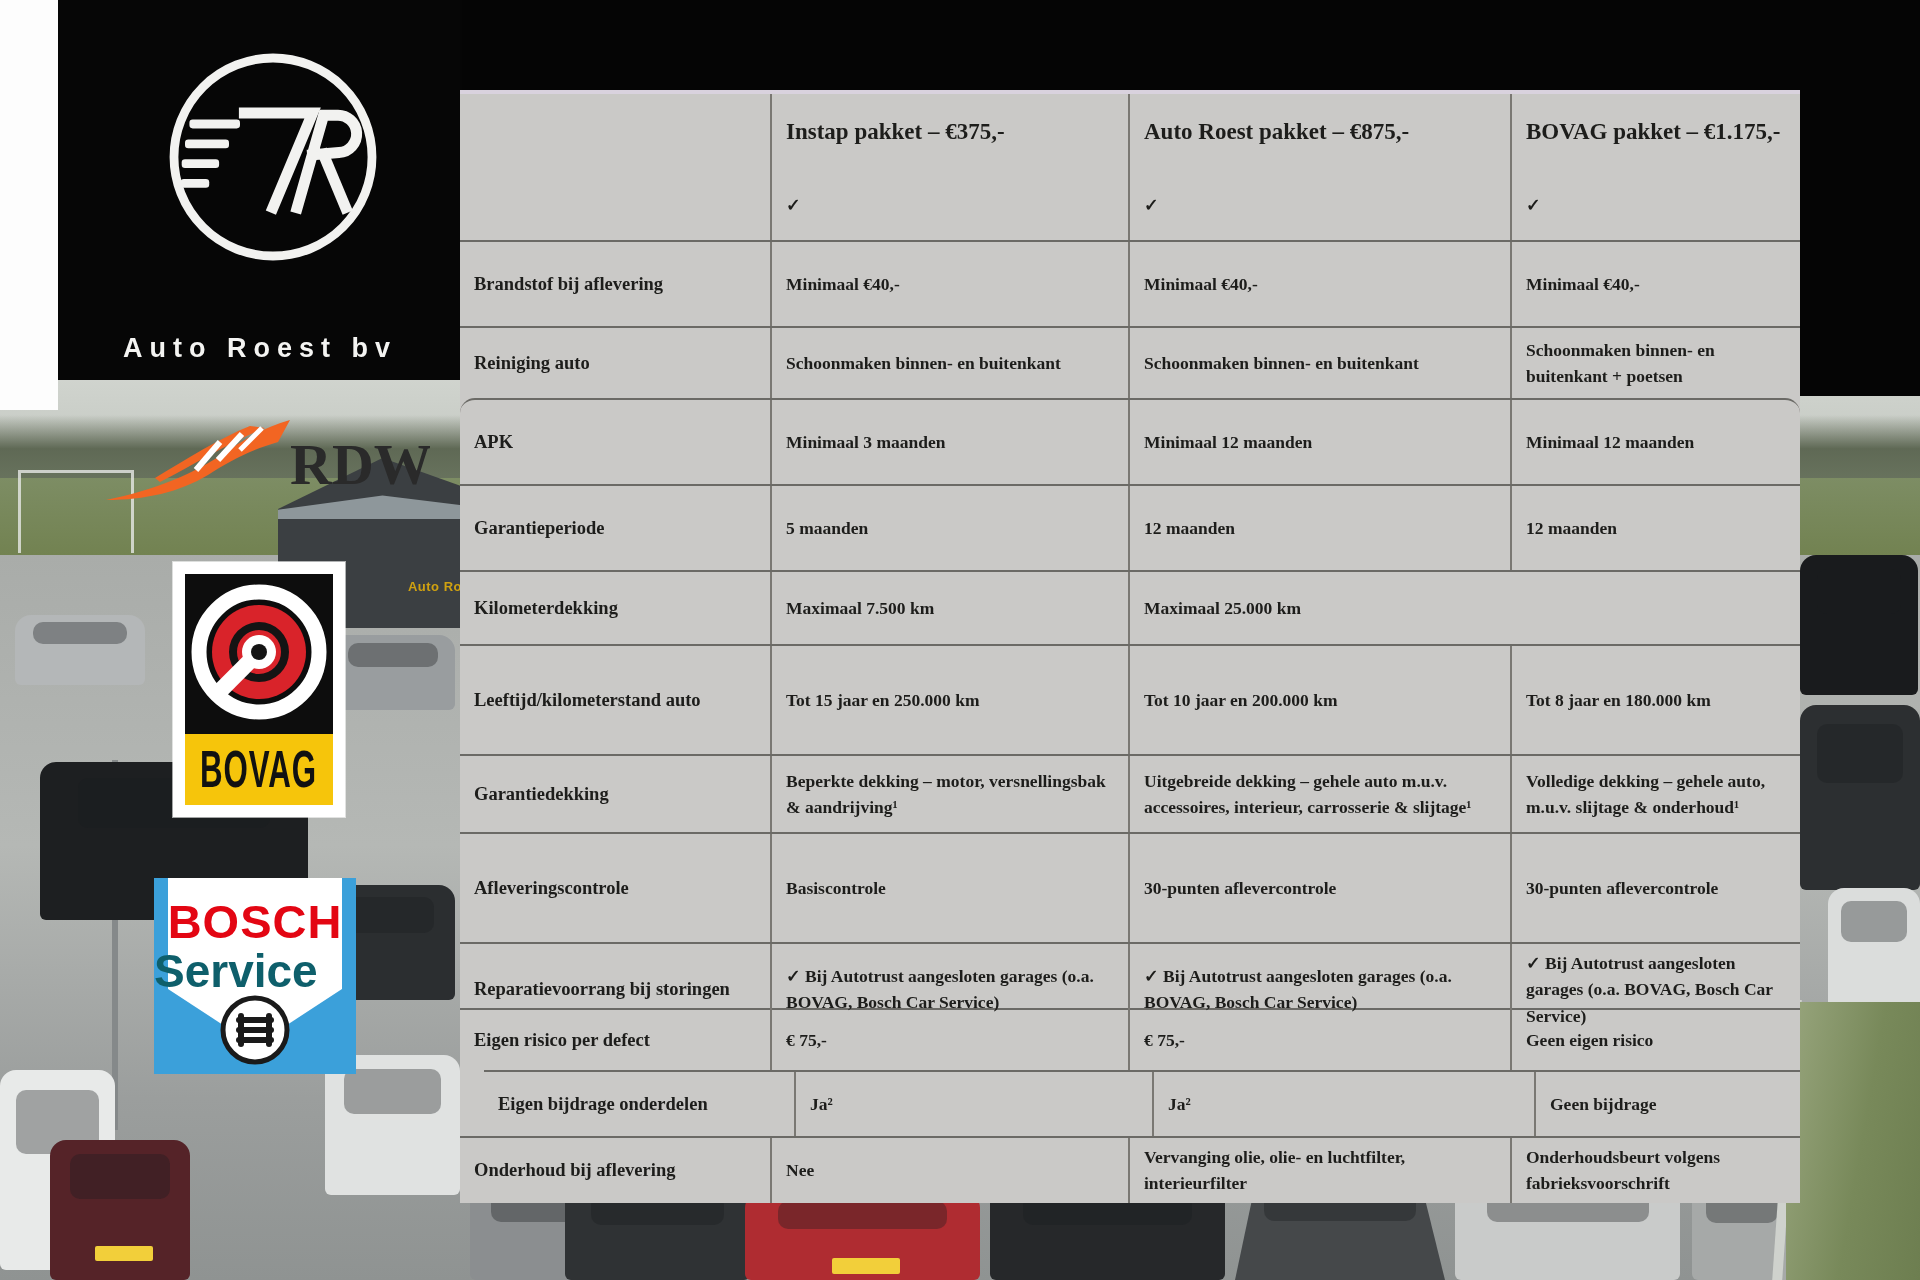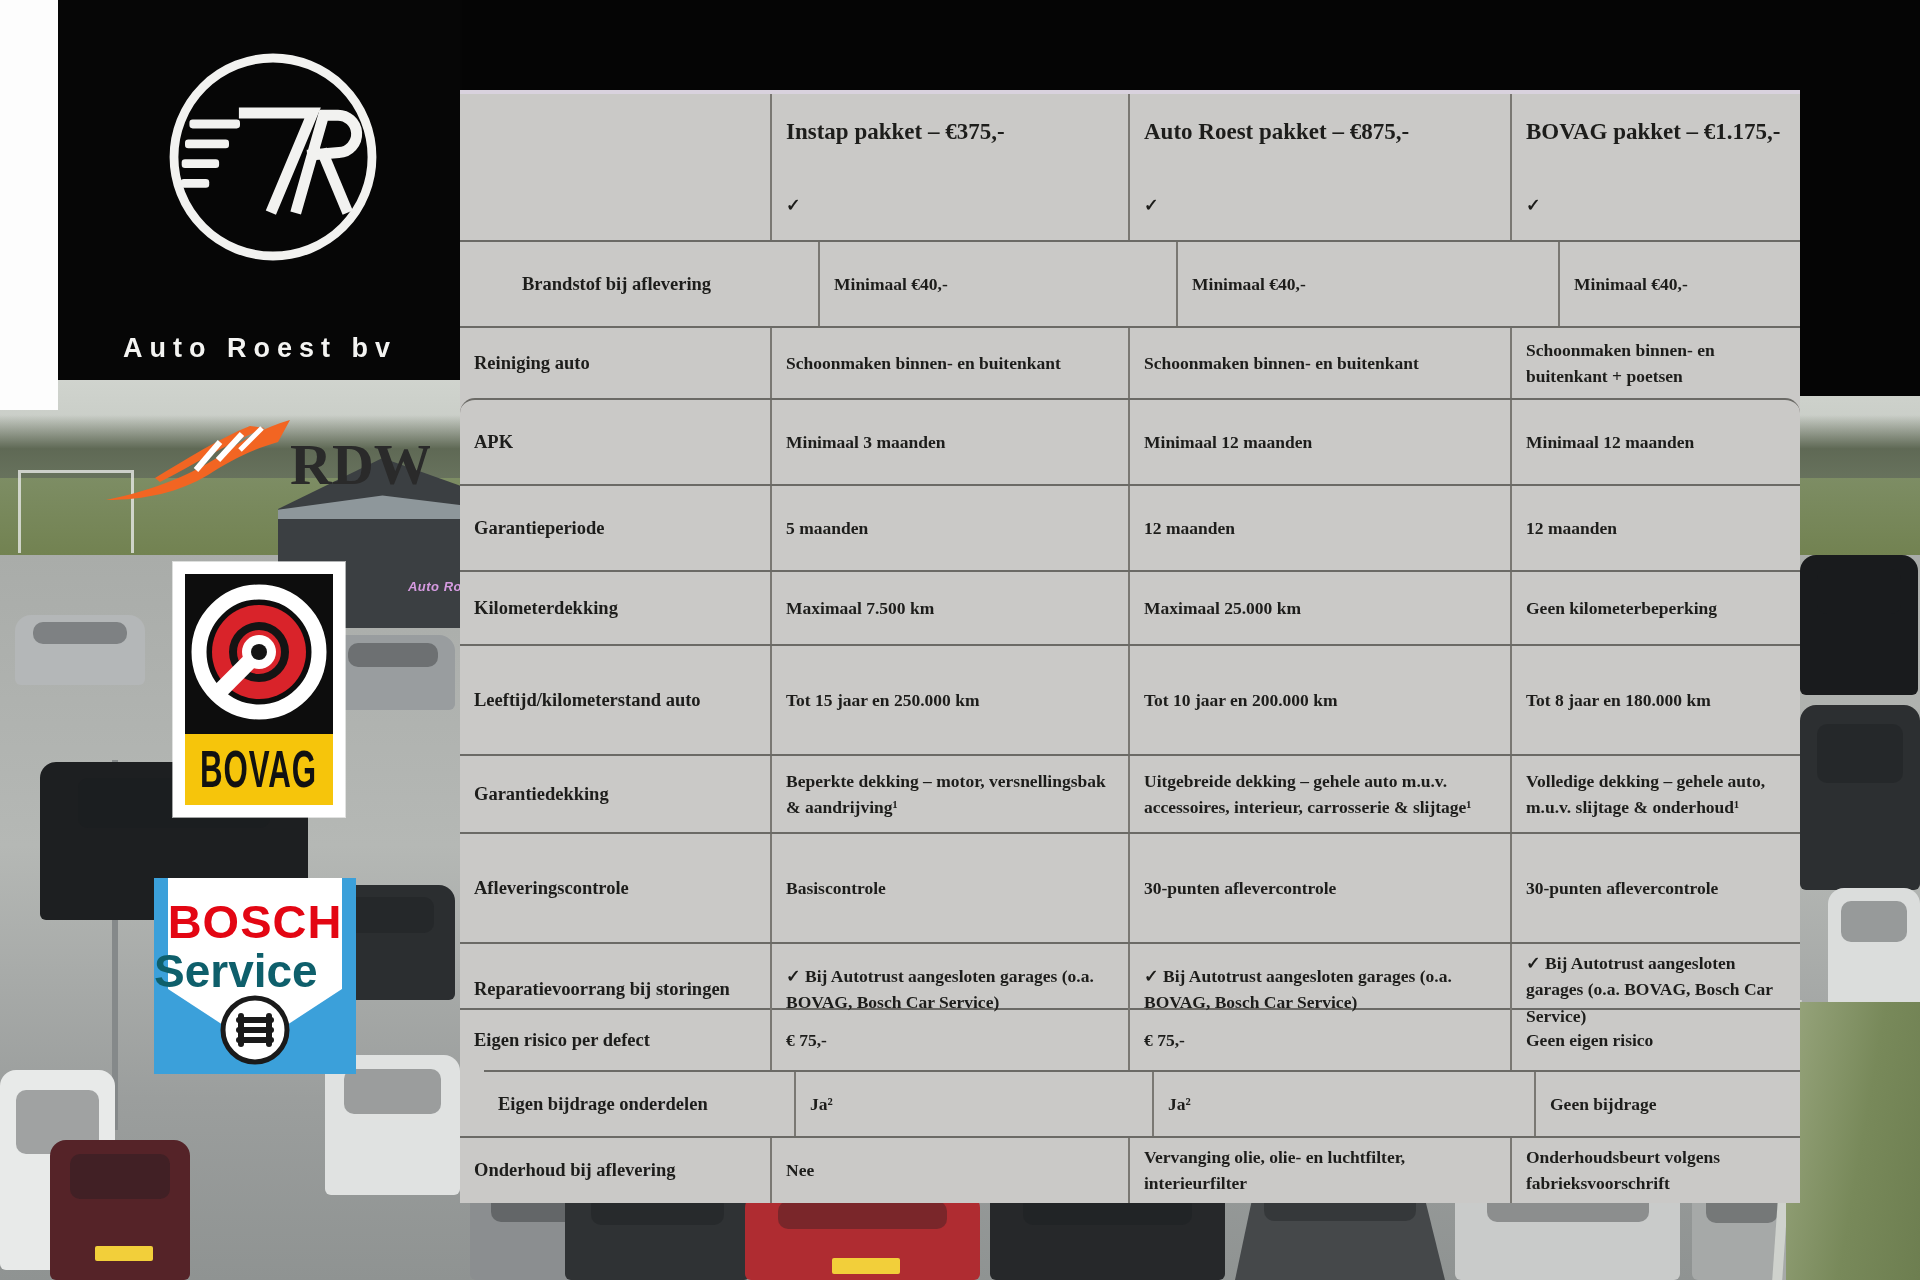--- a/index.html
+++ b/index.html
@@ -13,22 +13,22 @@
   .trees{position:absolute;left:0;top:415px;width:100%;height:75px;
          background:linear-gradient(rgba(95,105,85,.0),#5f6955 45%,#6b7660);}
   .grass{position:absolute;left:0;top:478px;width:100%;height:85px;
          background:linear-gradient(#7d8d64,#71814f);}
   .asphalt{position:absolute;left:0;top:555px;width:100%;height:725px;
          background:linear-gradient(#a9aca9,#b5b8b5 40%,#9b9e9d 75%,#8f9392);}
   .building{position:absolute;left:278px;top:458px;width:190px;height:170px;
          background:#3b3f42;clip-path:polygon(0 30%,55% 0,100% 18%,100% 100%,0 100%);}
   .building .roof{position:absolute;left:0;top:22%;width:100%;height:14%;
          background:#8e979b;clip-path:polygon(0 60%,55% 0,100% 45%,100% 100%,0 100%);}
-  .building .sign{position:absolute;right:6px;bottom:34px;color:#f0abfc;font-size:13px;
-         font-weight:700;opacity:.85;letter-spacing:.5px;font-style:italic;}
+  .building .sign{position:absolute;right:6px;bottom:34px;color:#eab308;font-size:13px;
+         font-weight:700;opacity:.85;letter-spacing:.5px;}
   .posts{position:absolute;left:18px;top:470px;width:110px;height:80px;
          border:3px solid #e7e9e6;border-bottom:none;opacity:.8;}
   .pole{position:absolute;background:#85898a;}
   .pole.p1{left:112px;top:760px;width:6px;height:370px;}
   .pole.p2{left:1042px;top:950px;width:11px;height:330px;background:#43474a;}
   .car{position:absolute;border-radius:16px 16px 6px 6px;filter:saturate(.85);}
   .car::after{content:"";position:absolute;left:14%;right:14%;top:10%;height:32%;
          background:rgba(25,28,31,.35);border-radius:10px;}
   .plate{position:absolute;background:#f2cf3a;border-radius:2px;}
   .grass-br{position:absolute;left:1786px;top:1002px;width:134px;height:278px;
@@ -75,21 +75,21 @@
         border-top:4px solid #d9d2de;color:var(--table-text,#1d1d1b);font-family:Liberation Serif, serif;}
   .t-row{display:grid;grid-template-columns:310px 358px 382px 290px;}
   .t-row + .t-row{border-top:2px solid #6b6a66;}
   .cell{display:flex;align-items:center;padding:6px 10px 6px 14px;font-weight:700;
         font-size:17.5px;line-height:1.5;}
   .cell + .cell{border-left:2px solid #7a7873;}
   .cell.label{font-size:18.5px;line-height:1.3;padding-right:6px;}
   .t-head .cell{font-size:23px;}
   
   .t-row:nth-child(1){height:76px;}  .t-row:nth-child(2){height:78px;}
-  .t-row:nth-child(3){height:70px;}  .t-row:nth-child(4){height:84px;padding-left:48px;}
+  .t-row:nth-child(3){height:70px;}  .t-row:nth-child(4){height:84px;}
   .t-row:nth-child(5){height:70px;}  .t-row:nth-child(6){height:84px;border-radius:15px;}
   .t-row:nth-child(7){height:84px;}  .t-row:nth-child(8){height:72px;}
   .t-row:nth-child(9){height:108px;} .t-row:nth-child(10){height:76px;}
   .t-row:nth-child(11){height:108px;}.t-row:nth-child(12){height:64px;}
   .t-row:nth-child(13){height:60px;} .t-row:nth-child(14){height:64px;margin-left:24px;}
 </style>
 </head>
 <body>
 
 <div class="canvas">
@@ -236,21 +236,20 @@
       <div class="t-row">
         <div class="cell label">Garantieperiode</div>
         <div class="cell">5 maanden</div>
         <div class="cell">12 maanden</div>
         <div class="cell">12 maanden</div>
       </div>
       <div class="t-row">
         <div class="cell label">Kilometerdekking</div>
         <div class="cell">Maximaal 7.500 km</div>
         <div class="cell">Maximaal 25.000 km</div>
-        <div class="cell">Geen kilometerbeperking</div>
       </div>
       <div class="t-row">
         <div class="cell label">Leeftijd/kilometerstand auto</div>
         <div class="cell">Tot 15 jaar en 250.000 km</div>
         <div class="cell">Tot 10 jaar en 200.000 km</div>
         <div class="cell">Tot 8 jaar en 180.000 km</div>
       </div>
       <div class="t-row">
         <div class="cell label">Garantiedekking</div>
         <div class="cell">Beperkte dekking – motor, versnellingsbak &amp; aandrijving¹</div>

